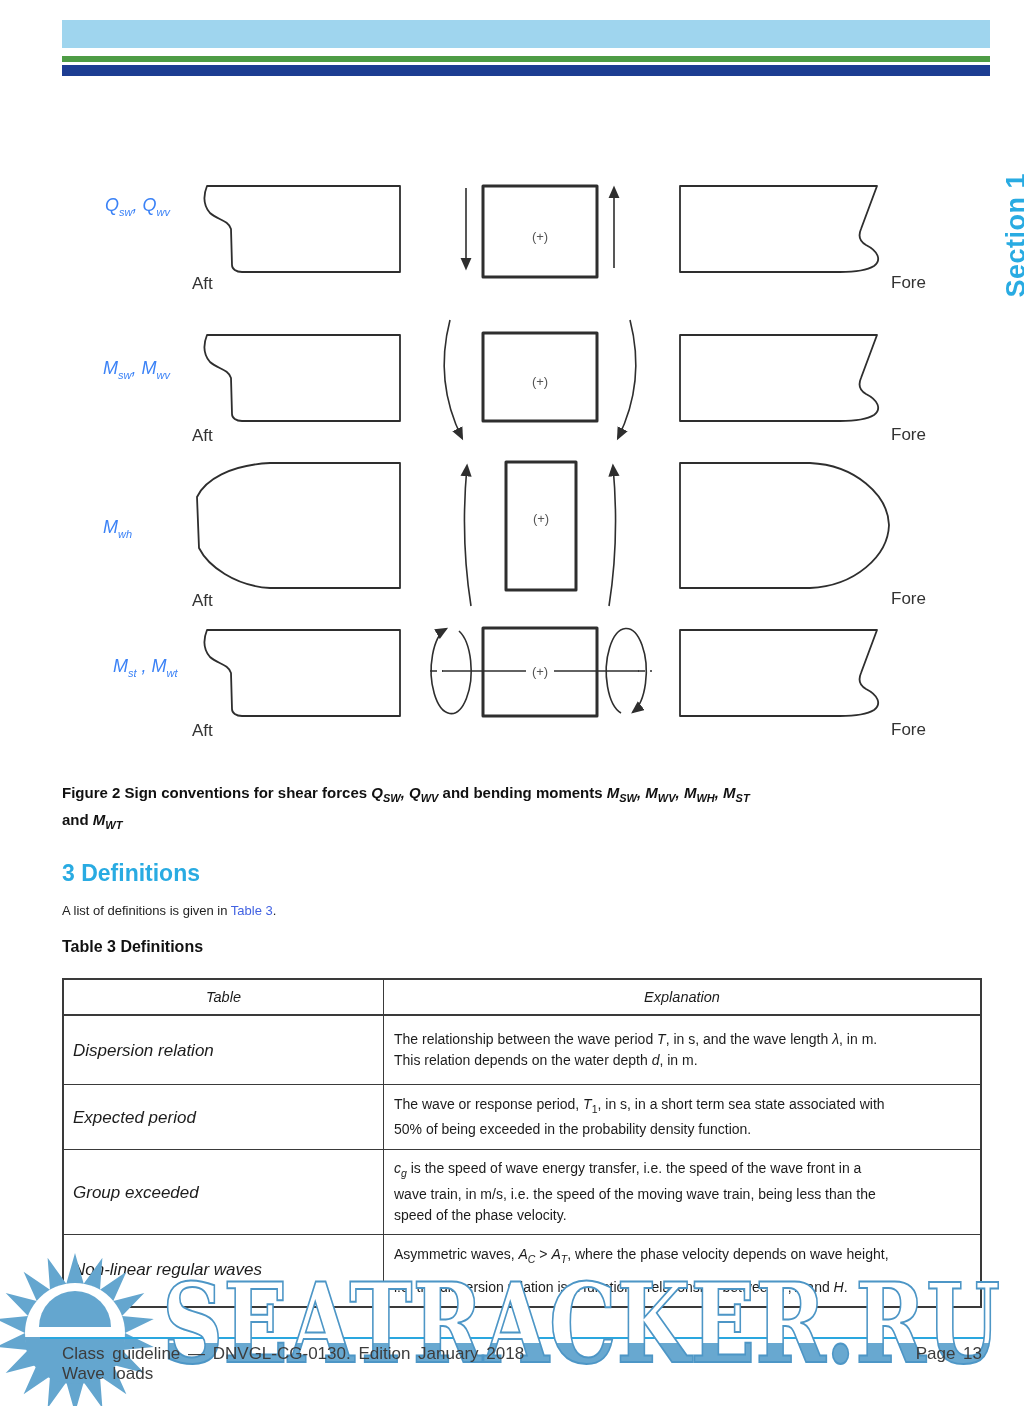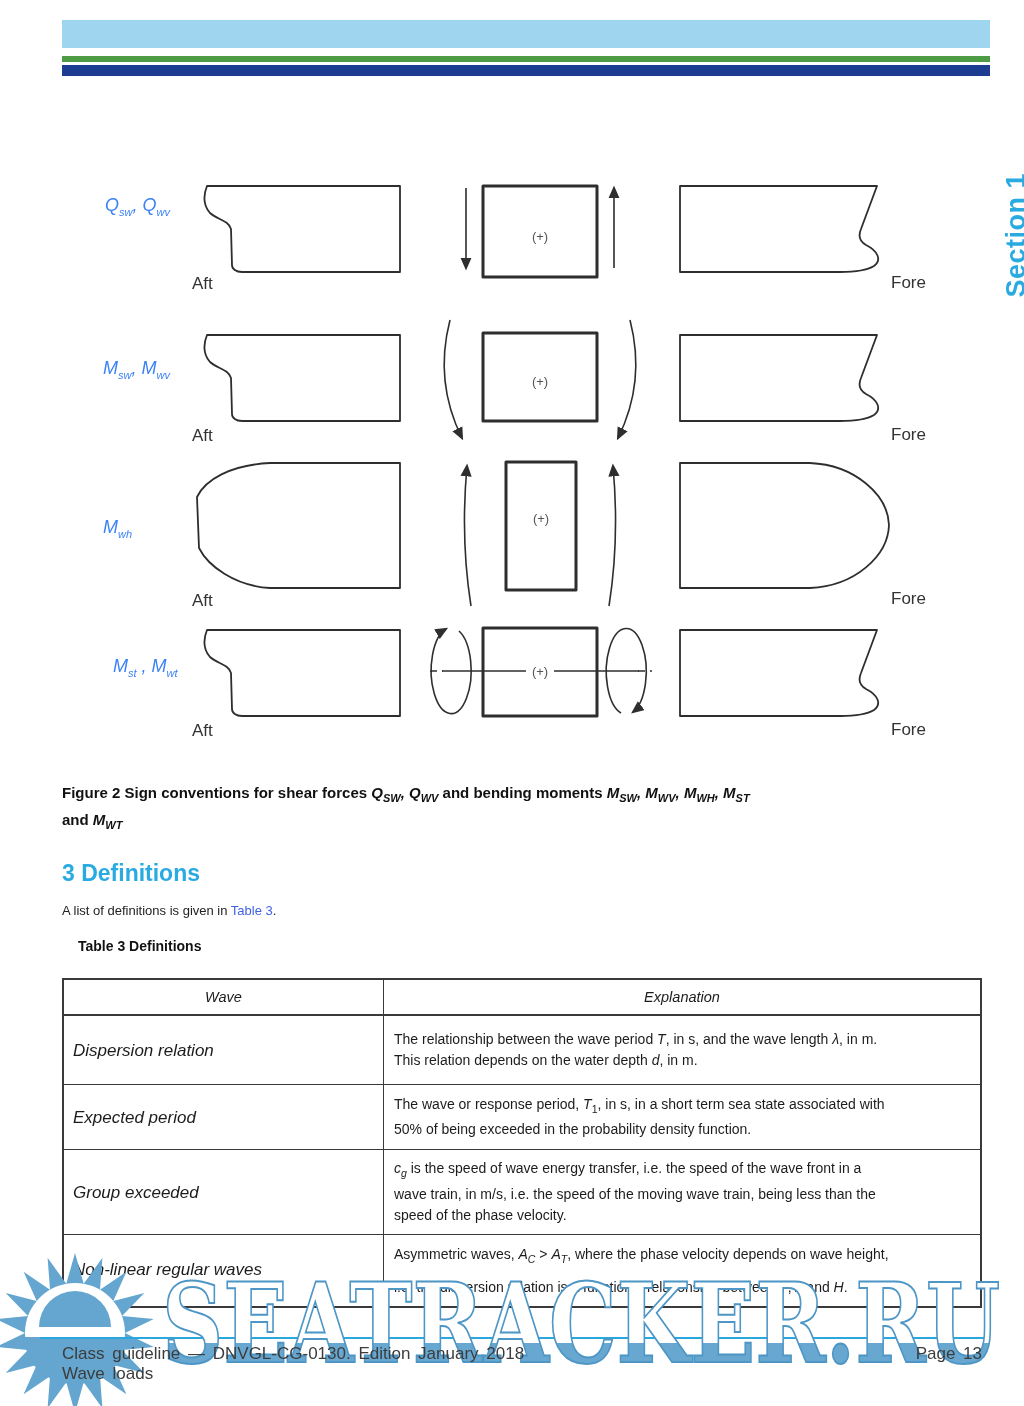--- a/index.html
+++ b/index.html
@@ -19,21 +19,21 @@
   .rowlabel{font-family:Liberation Sans, sans-serif;font-style:italic;font-size:18px;color:#3b82f6;white-space:nowrap;}
   .rowlabel sub{font-size:11px;}
   .rl1{left:105px;top:195px;} .rl2{left:103px;top:358px;} .rl3{left:103px;top:517px;} .rl4{left:113px;top:656px;}
   .caption{left:62px;top:782px;width:905px;font-size:15px;font-weight:bold;line-height:22px;color:#111;}
   .caption i{font-style:italic;}
   .caption sub{font-size:11px;}
   
   .def-heading{left:62px;top:860px;font-size:23px;font-weight:bold;color:var(--accent-cyan);}
   .intro{left:62px;top:903px;font-size:13px;color:#222;}
   .intro .link{color:var(--link-blue);cursor:pointer;}
-  .table-title{left:62px;top:938px;font-size:14px;font-weight:bold;color:#111;margin-left:16px;}
+  .table-title{left:62px;top:938px;font-size:16px;font-weight:bold;color:#111;}
   table.def{left:62px;top:978px;width:920px;border-collapse:collapse;position:absolute;
        font-size:14px;color:#1c1c1c;}
   table.def,table.def td,table.def th{border:1.4px solid #3a3a3a;}
   table.def{border-width:2px;}
   table.def th{height:32px;font-weight:normal;font-style:italic;font-size:14.5px;text-align:center;
        border-bottom-width:2.5px;}
   table.def td{padding:5px 10px;vertical-align:middle;line-height:21px;}
   table.def td.term{width:300px;font-style:italic;font-size:17px;padding-left:9px;}
   tr.r1 td{height:58px;} tr.r2 td{height:54px;} tr.r3 td{height:74px;} tr.r4 td{height:58px;line-height:28px;}
   table.def i{font-style:italic;} table.def sub{font-size:10.5px;}
@@ -115,21 +115,21 @@
 
 <div class="abs caption">Figure 2 Sign conventions for shear forces <i>Q<sub>SW</sub>, Q<sub>WV</sub></i> and bending moments <i>M<sub>SW</sub>, M<sub>WV</sub>, M<sub>WH</sub>, M<sub>ST</sub></i><br>and <i>M<sub>WT</sub></i></div>
 
 <div class="abs def-heading">3 Definitions</div>
 <div class="abs intro"><span>A list of definitions is given in </span><span class="link">Table 3</span><span>.</span></div>
 <div class="abs table-title">Table 3 Definitions</div>
 
 <table class="def">
   <thead>
     <tr>
-      <th>Wave</th>
+      <th>Table</th>
       <th>Explanation</th>
     </tr>
   </thead>
   <tbody>
     <tr class="r1">
       <td class="term">Dispersion relation</td>
       <td>The relationship between the wave period <i>T</i>, in s, and the wave length <i>λ</i>, in m.<br>This relation depends on the water depth <i>d</i>, in m.</td>
     </tr>
     <tr class="r2">
       <td class="term">Expected period</td>

